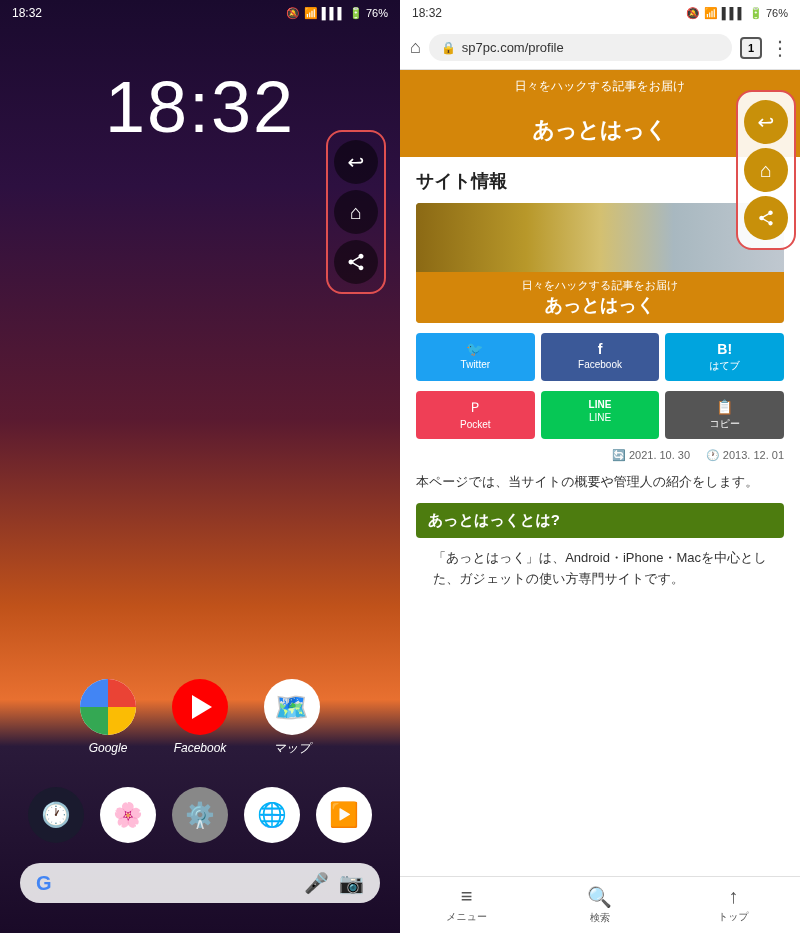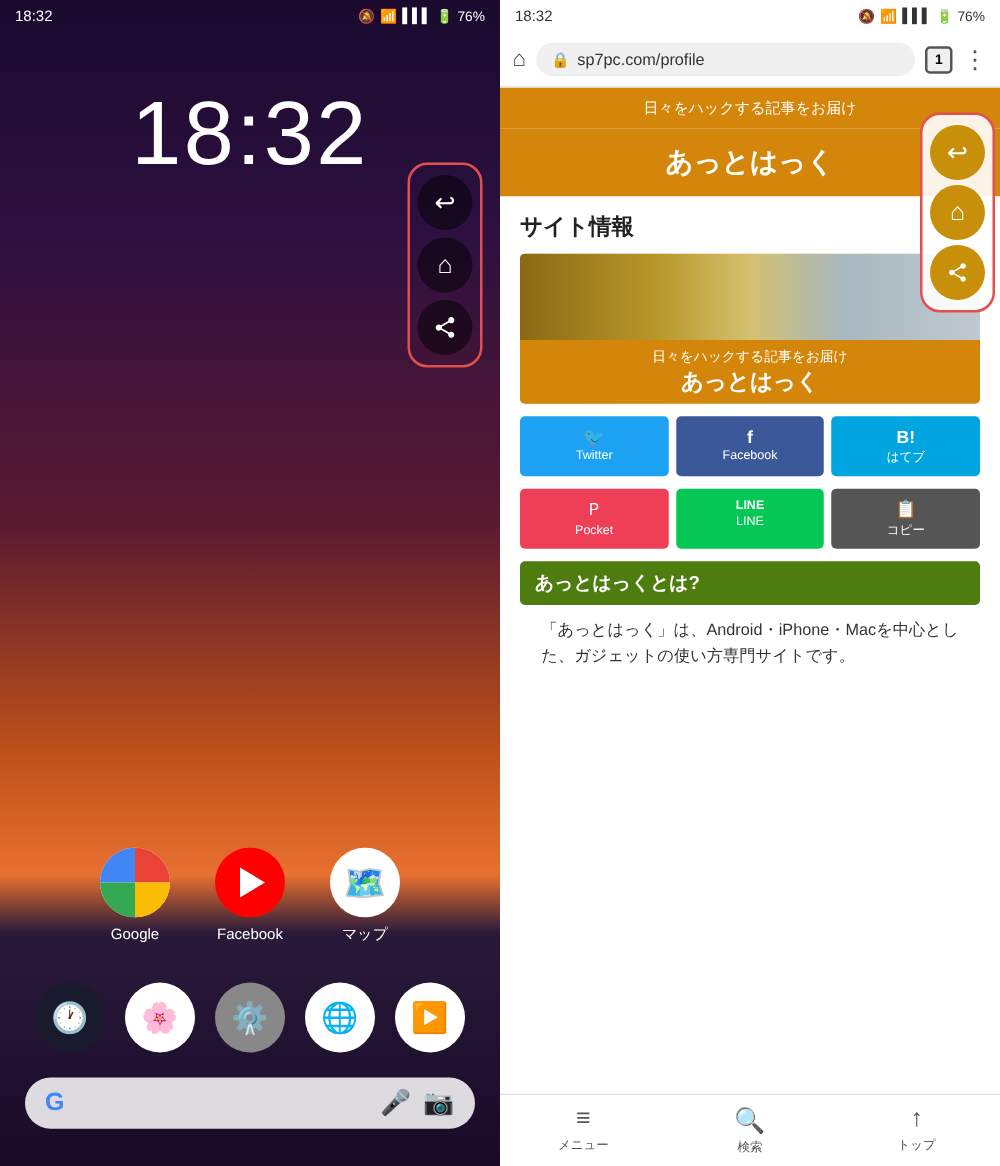--- a/index.html
+++ b/index.html
@@ -105,20 +105,21 @@
       justify-content: center;
       font-size: 24px;
       overflow: hidden;
     }
 
     .app-label {
       color: white;
       font-size: 12px;
       text-align: right;
       line-height: 1.3;
+      font-style: italic;
     }
 
     
     .google-icon {
       background: white;
       border-radius: 50%;
       width: 56px;
       height: 56px;
       display: grid;
       grid-template-columns: 1fr 1fr;
@@ -621,21 +622,26 @@
         <div class="social-btn line-btn">
           <span class="social-btn-icon" style="font-size:10px; font-weight:bold;">LINE</span>
           <span class="social-btn-label">LINE</span>
         </div>
         <div class="social-btn copy-btn">
           <span class="social-btn-icon">📋</span>
           <span class="social-btn-label">コピー</span>
         </div>
       </div>
 
-
+      <div class="date-row">
+        <span>🔄 2021. 10. 30</span>
+        <span>🕐 2013. 12. 01</span>
+      </div>
+
+      <div class="article-text">本ページでは、当サイトの概要や管理人の紹介をします。</div>
 
       <div class="section-heading">あっとはっくとは?</div>
 
       <div class="article-text-2">「あっとはっく」は、Android・iPhone・Macを中心とした、ガジェットの使い方専門サイトです。</div>
     </div>
   </div>
 
   <div class="bottom-nav">
     <div class="bottom-nav-item">
       <span class="bottom-nav-icon">≡</span>

